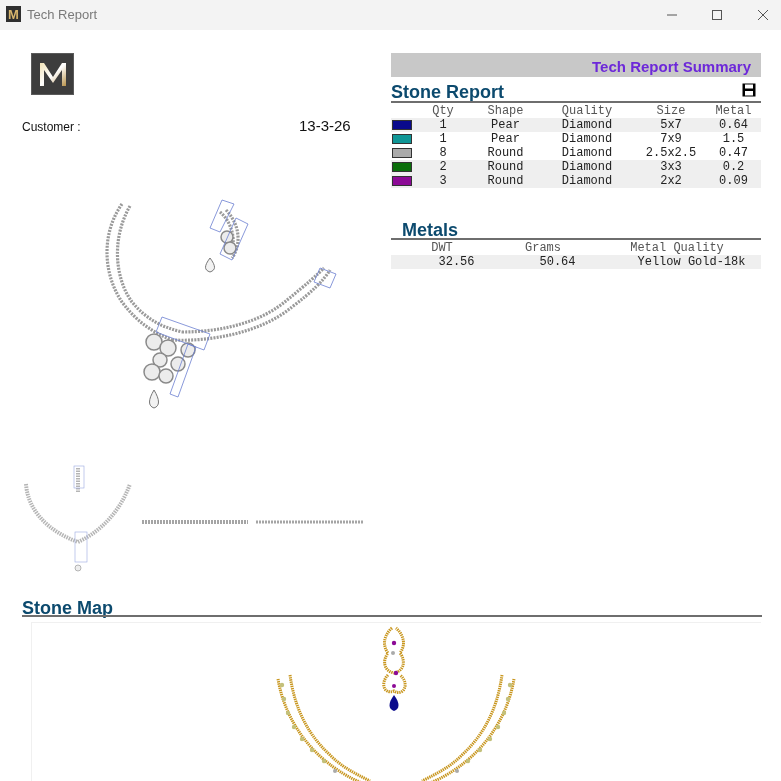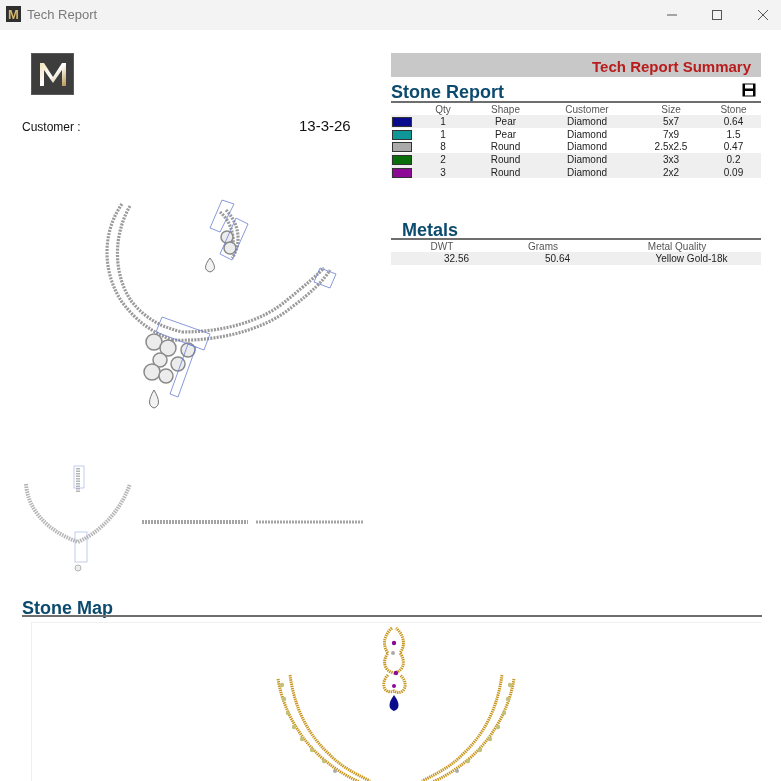--- a/index.html
+++ b/index.html
@@ -11,25 +11,25 @@
   .win-btn { position: absolute; top: 0; width: 46px; height: 30px; display: flex; align-items: center; justify-content: center; color: #666; }
   .win-min { left: 649px; }
   .win-max { left: 694px; }
   .win-close { left: 740px; }
   .logo { position: absolute; left: 31px; top: 53px; width: 43px; height: 42px; background: #3d3d3d; border: 1px solid #5a5a5a; display: flex; align-items: center; justify-content: center; }
   .customer-label { position: absolute; left: 22px; top: 120px; font-family: "Liberation Sans", sans-serif; font-size: 12px; color: #111; }
   .date { position: absolute; left: 299px; top: 117px; font-family: "Liberation Sans", sans-serif; font-size: 15px; color: #111; }
   .main-render { position: absolute; left: 92px; top: 192px; width: 260px; height: 225px; }
   .thumbs { position: absolute; left: 20px; top: 462px; width: 350px; height: 120px; }
   .summary-bar { position: absolute; left: 391px; top: 53px; width: 370px; height: 24px; background: #c8c8c8; text-align: right; padding-right: 10px; }
-  .summary-bar span { font-family: "Liberation Sans", sans-serif; font-weight: bold; font-size: 15px; color: #b91c1c; line-height: 27px; }
+  .summary-bar span { font-family: "Liberation Sans", sans-serif; font-weight: bold; font-size: 15px; color: #6d28d9; line-height: 27px; }
   .section-title { position: absolute; font-family: "Liberation Sans", sans-serif; font-weight: bold; font-size: 18px; color: #0c4a6e; }
   .rule { position: absolute; height: 2px; background: #6e6e6e; }
   .save-icon { position: absolute; left: 742px; top: 82px; width: 14px; height: 14px; }
-  table { border-collapse: collapse; font-family: Liberation Sans, sans-serif; font-size: 10px; color: #222; }
+  table { border-collapse: collapse; font-family: Liberation Mono, monospace; font-size: 12px; color: #222; }
   .stone-table { position: absolute; left: 391px; top: 104px; width: 370px; }
   .stone-table th { font-weight: normal; color: #555; height: 11px; text-align: center; }
   .stone-table td { height: 12.7px; text-align: center; }
   .stone-table tr.odd td { background: #efefef; }
   .swatch { display: inline-block; width: 20px; height: 10px; border: 1px solid #333; vertical-align: middle; }
   .metals-table { position: absolute; left: 391px; top: 241px; width: 370px; }
   .metals-table th { font-weight: normal; color: #555; height: 11px; text-align: center; }
   .metals-table td { height: 13px; text-align: center; background: #efefef; padding-left: 29px; }
   .stonemap-frame { position: absolute; left: 31px; top: 622px; width: 730px; height: 159px; border-top: 1px solid #f0f0f0; border-left: 1px solid #f0f0f0; }
 </style>
@@ -139,23 +139,23 @@
   </svg>
 </div>
 <div class="rule" style="left:391px; top:101px; width:370px;"></div>
 
 <table class="stone-table">
   <thead>
     <tr>
       <th style="width:22px"></th>
       <th style="width:60px">Qty</th>
       <th style="width:65px">Shape</th>
-      <th style="width:98px">Customer</th>
+      <th style="width:98px">Quality</th>
       <th style="width:70px">Size</th>
-      <th style="width:55px">Stone</th>
+      <th style="width:55px">Metal</th>
     </tr>
   </thead>
   <tbody>
     <tr class="odd">
       <td><span class="swatch" style="background:#0a0a8c"></span></td>
       <td>1</td>
       <td>Pear</td>
       <td>Diamond</td>
       <td>5x7</td>
       <td>0.64</td>

